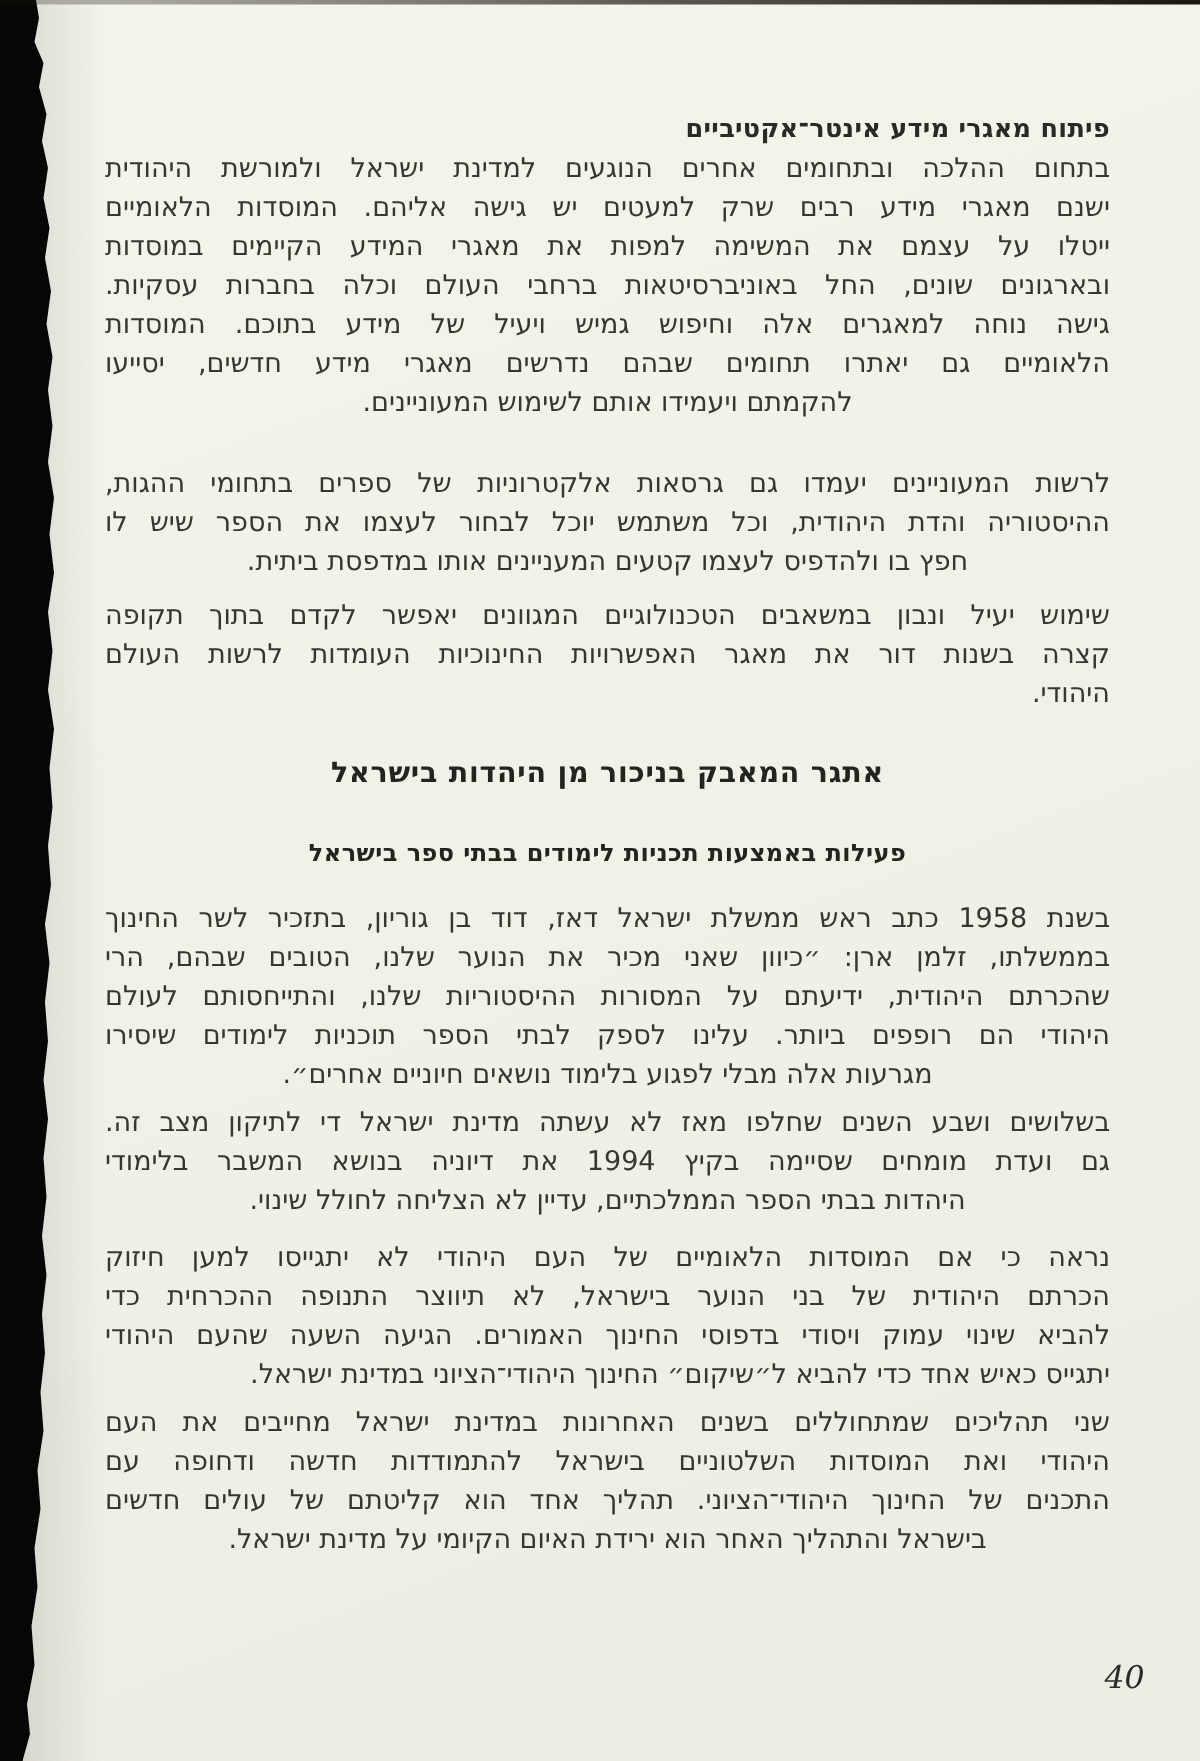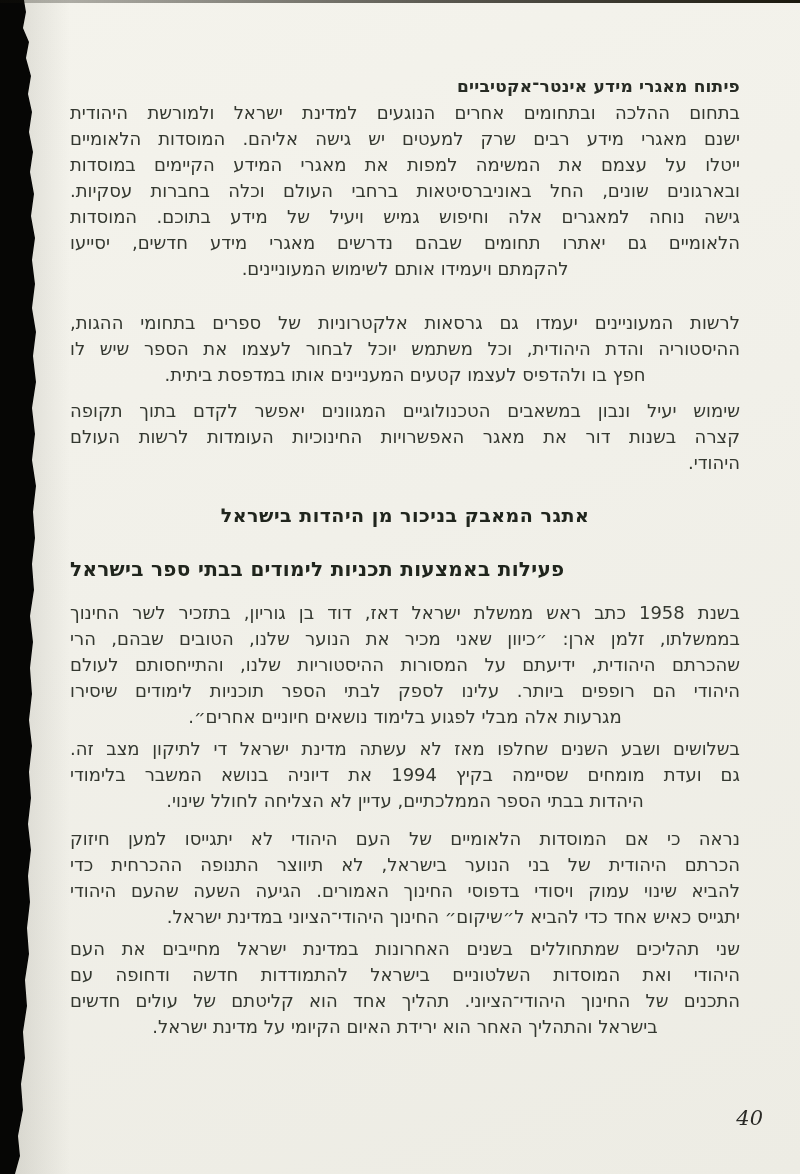--- a/index.html
+++ b/index.html
@@ -57,23 +57,23 @@
   .tline { height:26px; text-align:justify; text-align-last:justify; }
   .chapter-title {
     position:absolute; top:494px; right:0; left:0; margin:0;
     text-align:center;
     font-family:"DejaVu Serif","DejaVu Sans",serif;
     font-size:19px; line-height:42px; font-weight:bold;
     color:var(--title-ink); letter-spacing:.5px;
   }
   .chapter-subtitle {
     position:absolute; top:554px; right:0; left:0; margin:0;
-    text-align:left;
+    text-align:center;
     font-family:"DejaVu Serif","DejaVu Sans",serif;
-    font-size:20px; line-height:30px; font-weight:bold;
+    font-size:16px; line-height:30px; font-weight:bold;
     color:var(--title-ink); letter-spacing:.3px;
   }
   .pagenum {
     position:absolute; top:1106px; right:37px;
     font-family:"DejaVu Serif", serif; font-style:italic;
     font-size:21px; color:#2a2a26;text-align:right;
   }
 </style>
 </head>
 <body>

